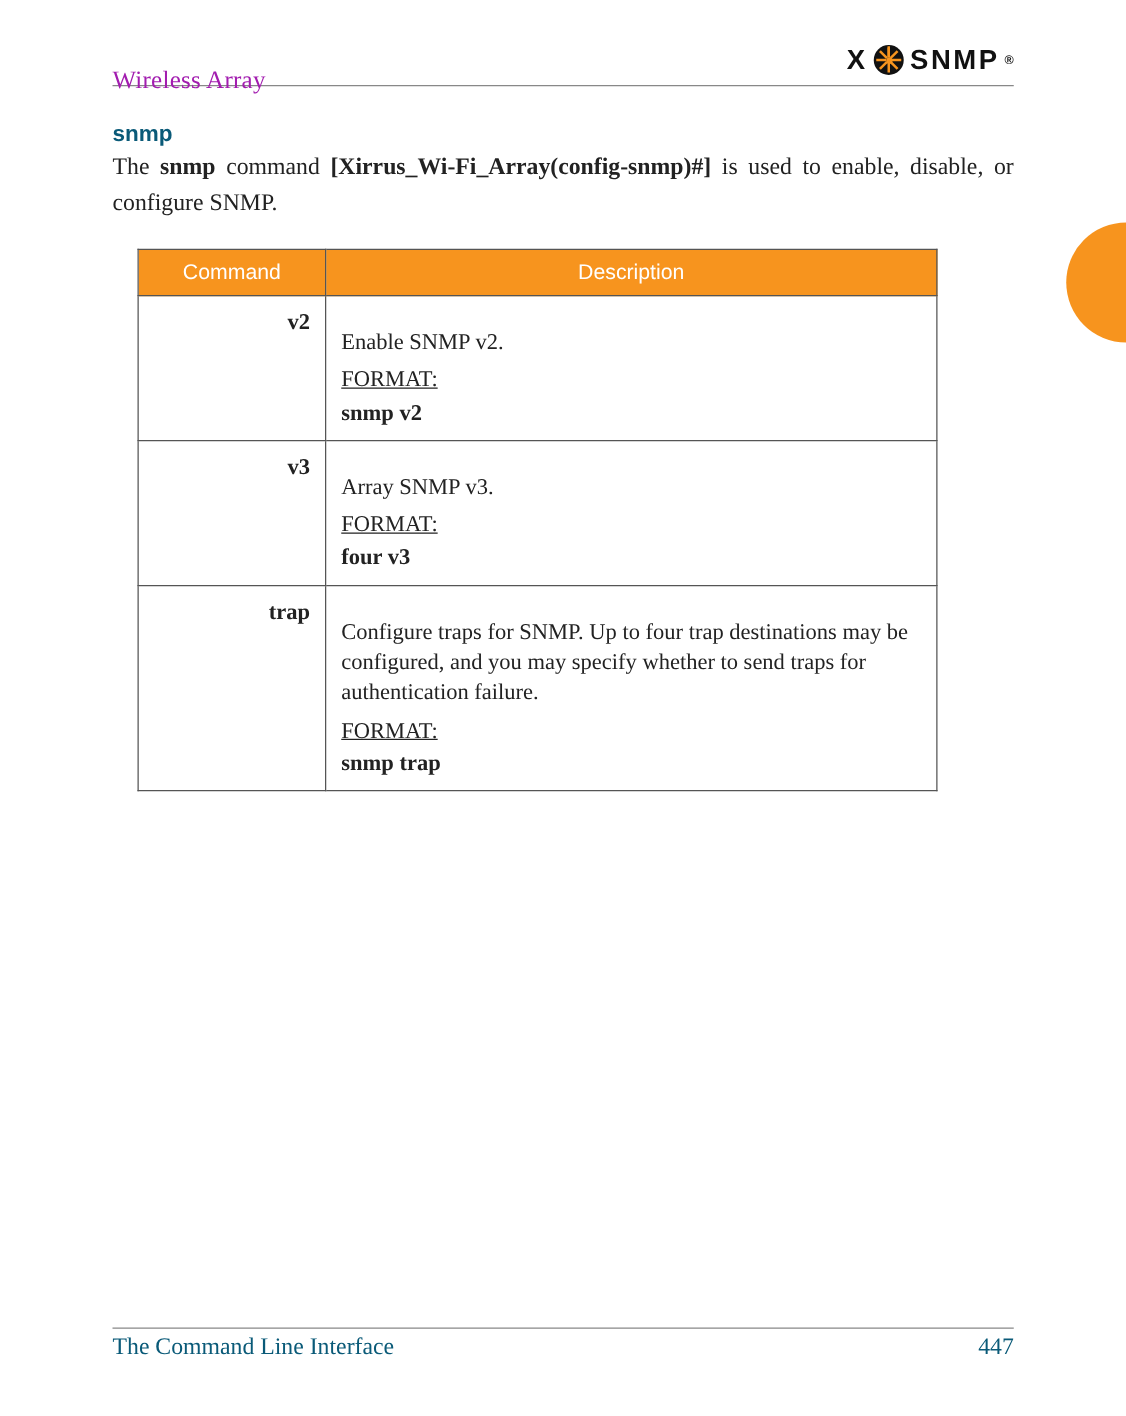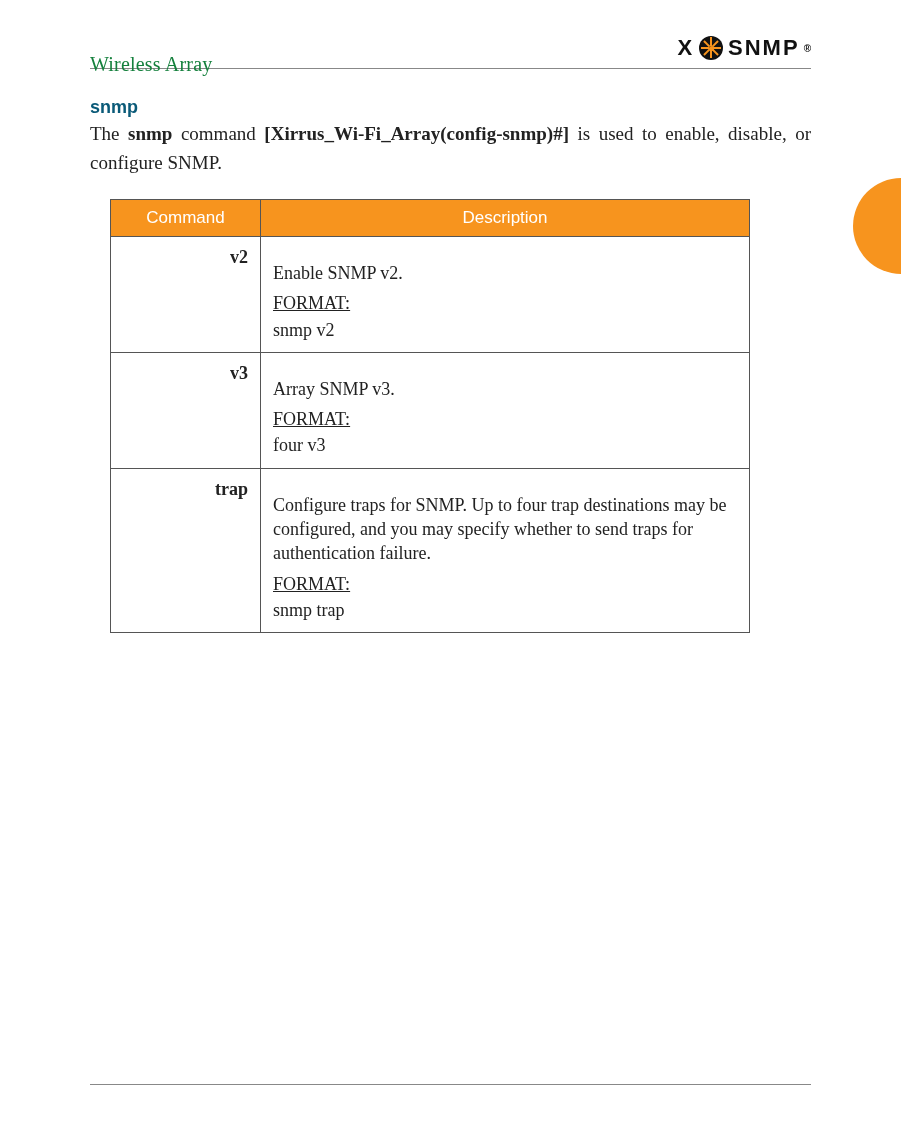--- a/index.html
+++ b/index.html
@@ -16,21 +16,21 @@
       height: 1133px;
       padding: 30px 90px 0 90px;
     }
     .header-row {
       display: flex;
       align-items: center;
       justify-content: space-between;
       height: 36px;
     }
     .doc-title {
-      color: #15803d;
+      color: #a21caf;
       font-size: 20px;
       letter-spacing: 0.2px;
       margin-top: 32px;
     }
     .logo {
       display: flex;
       align-items: center;
       gap: 4px;
       font-weight: 900;
       font-size: 22px;
@@ -112,21 +112,21 @@
       padding: 8px 12px 10px 12px;
       vertical-align: top;
       line-height: 1.35;
     }
     table.cmd td.name {
       text-align: right;
       font-weight: bold;
     }
     .desc .line { margin-top: 16px; }
     .desc .fmt { margin-top: 6px; text-decoration: underline; }
-    .desc .cmdline { font-weight: normal; margin-top: 2px; }
+    .desc .cmdline { font-weight: bold; margin-top: 2px; }
 
     .side-tab {
       position: absolute;
       right: 0;
       top: 178px;
       width: 48px;
       height: 96px;
       background: #f7941e;
       border-top-left-radius: 48px;
       border-bottom-left-radius: 48px;
@@ -209,14 +209,18 @@
           </td>
         </tr>
       </tbody>
     </table>
   </div>
 
   <div class="side-tab"></div>
 
   <div class="footer">
     <hr class="hr-bot">
+    <div class="footer-row">
+      <span>The Command Line Interface</span>
+      <span>447</span>
+    </div>
   </div>
 </div>
 
 </body></html>

